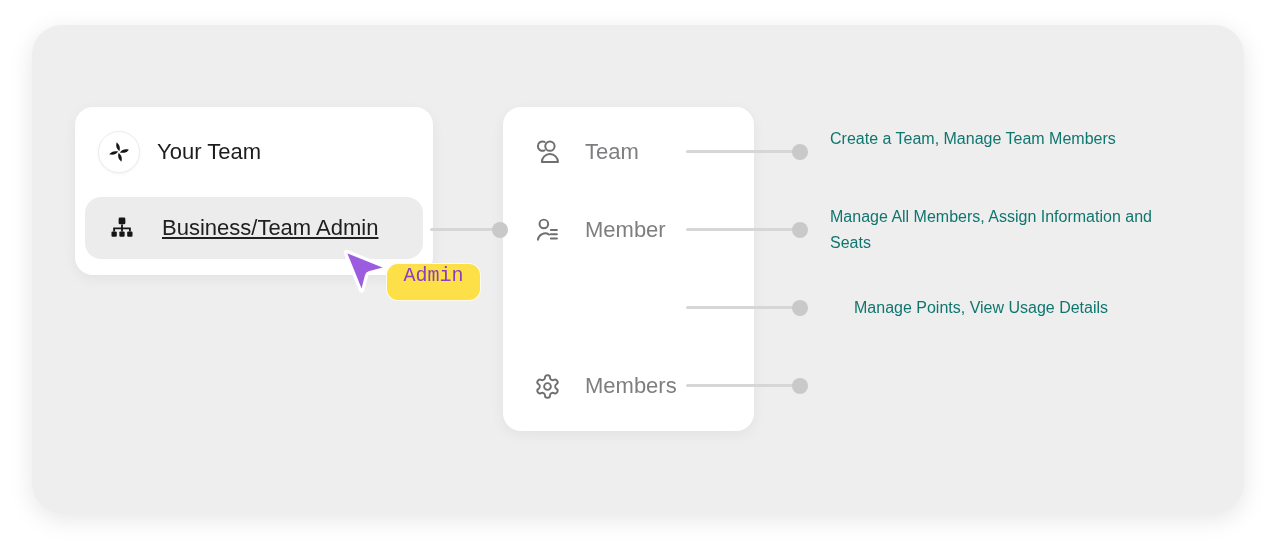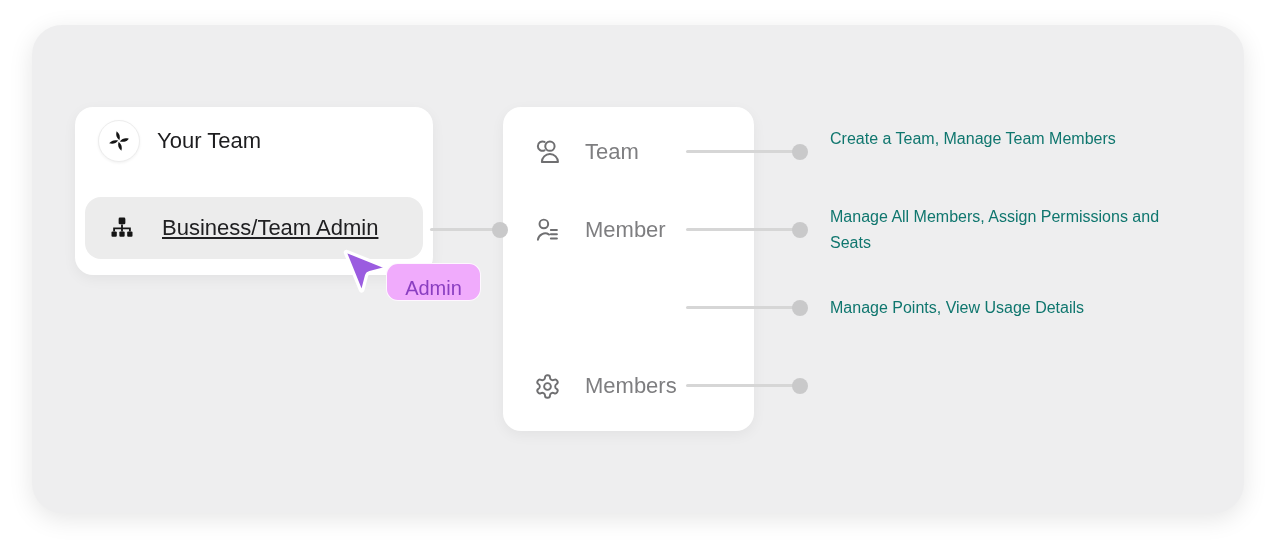--- a/index.html
+++ b/index.html
@@ -28,21 +28,21 @@
     position: absolute;
     left: 75px; top: 107px;
     width: 358px; height: 168px;
     background: #ffffff;
     border-radius: 18px;
     box-shadow: 0 4px 14px rgba(0,0,0,0.05);
     z-index: 2;
   }
   .team-row1 {
     position: absolute;
-    left: 0; top: 13px; width: 100%; height: 42px;
+    left: 0; top: 24px; width: 100%; height: 42px;
   }
   .logo-circle {
     position: absolute;
     left: 23px; top: 0;
     width: 42px; height: 42px;
     border-radius: 50%;
     background: #ffffff;
     border: 1px solid #ededed;
     box-shadow: 0 1px 3px rgba(0,0,0,0.06);
     display: flex; align-items: center; justify-content: center;
@@ -74,26 +74,27 @@
 
   
   .cursor-wrap {
     position: absolute; left: 336px; top: 240px;
     width: 56px; height: 60px; z-index: 4;
   }
   .admin-pill {
     position: absolute;
     left: 386px; top: 263px;
     width: 95px; height: 38px;
-    background: #f0abfc;
+    background: #fde047;
     border: 1.5px solid rgba(255,255,255,0.9);
     border-radius: 12px;
-    display: flex; align-items: flex-end; justify-content: center;
+    display: flex; align-items: flex-start; justify-content: center;
     font-size: 20px; color: #8a3ec1;
     z-index: 4;
+    font-family: Liberation Mono, monospace;
   }
 
   
   .connector-line {
     position: absolute;
     height: 3px;
     background: #d6d6d6;
     border-radius: 2px;
     z-index: 3;
   }
@@ -238,16 +239,16 @@
   <div class="connector-line" style="left:686px; top:228px; width:114px;"></div>
   <div class="connector-dot" style="left:792px; top:222px;"></div>
 
   <div class="connector-line" style="left:686px; top:306px; width:114px;"></div>
   <div class="connector-dot" style="left:792px; top:300px;"></div>
 
   <div class="connector-line" style="left:686px; top:384px; width:114px;"></div>
   <div class="connector-dot" style="left:792px; top:378px;"></div>
 
   <div class="desc two-line" style="top:126px;">Create a Team, Manage Team Members</div>
-  <div class="desc two-line" style="top:204px;">Manage All Members, Assign Permissions and Seats</div>
-  <div class="desc one-line" style="top:295px;">Manage Points, View Usage Details</div>
+  <div class="desc two-line" style="top:204px;">Manage All Members, Assign Information and Seats</div>
+  <div class="desc one-line" style="top:295px;margin-left:24px;">Manage Points, View Usage Details</div>
 
 </div>
 
 </body></html>

